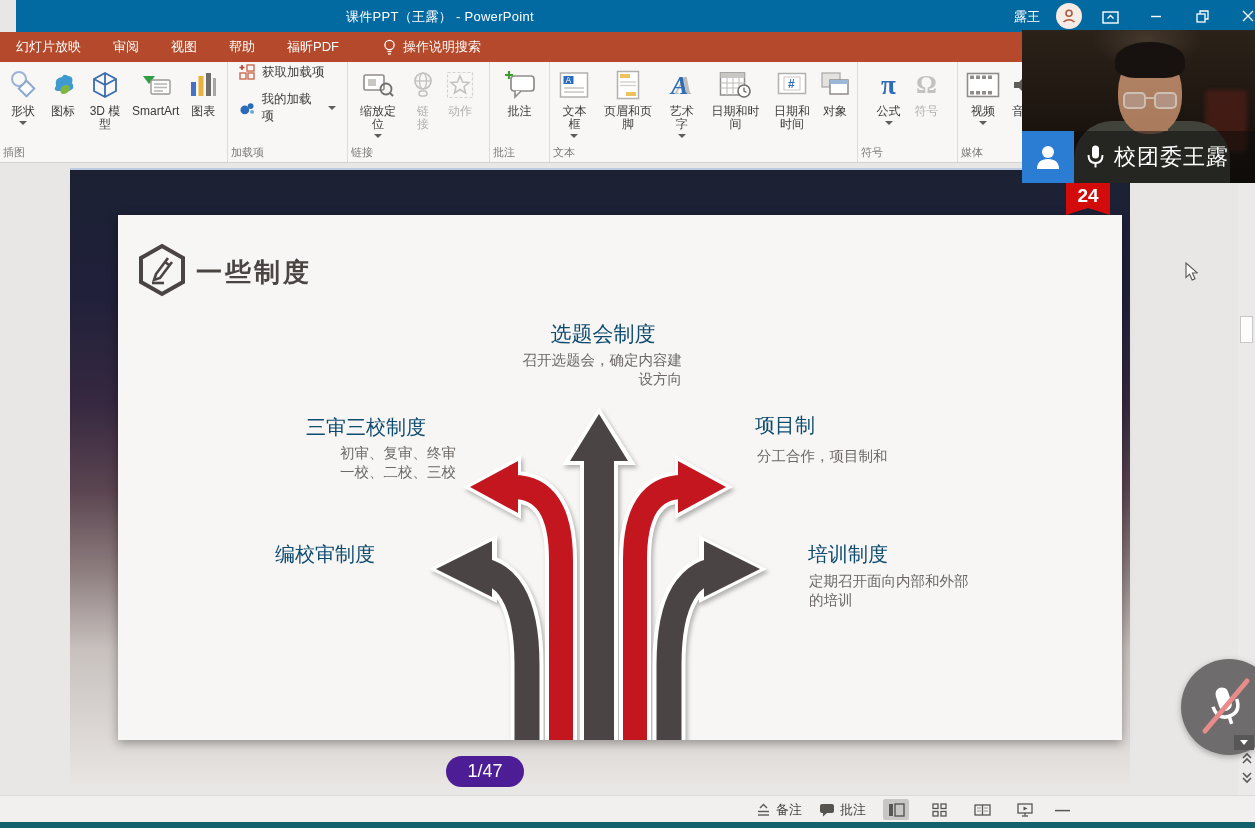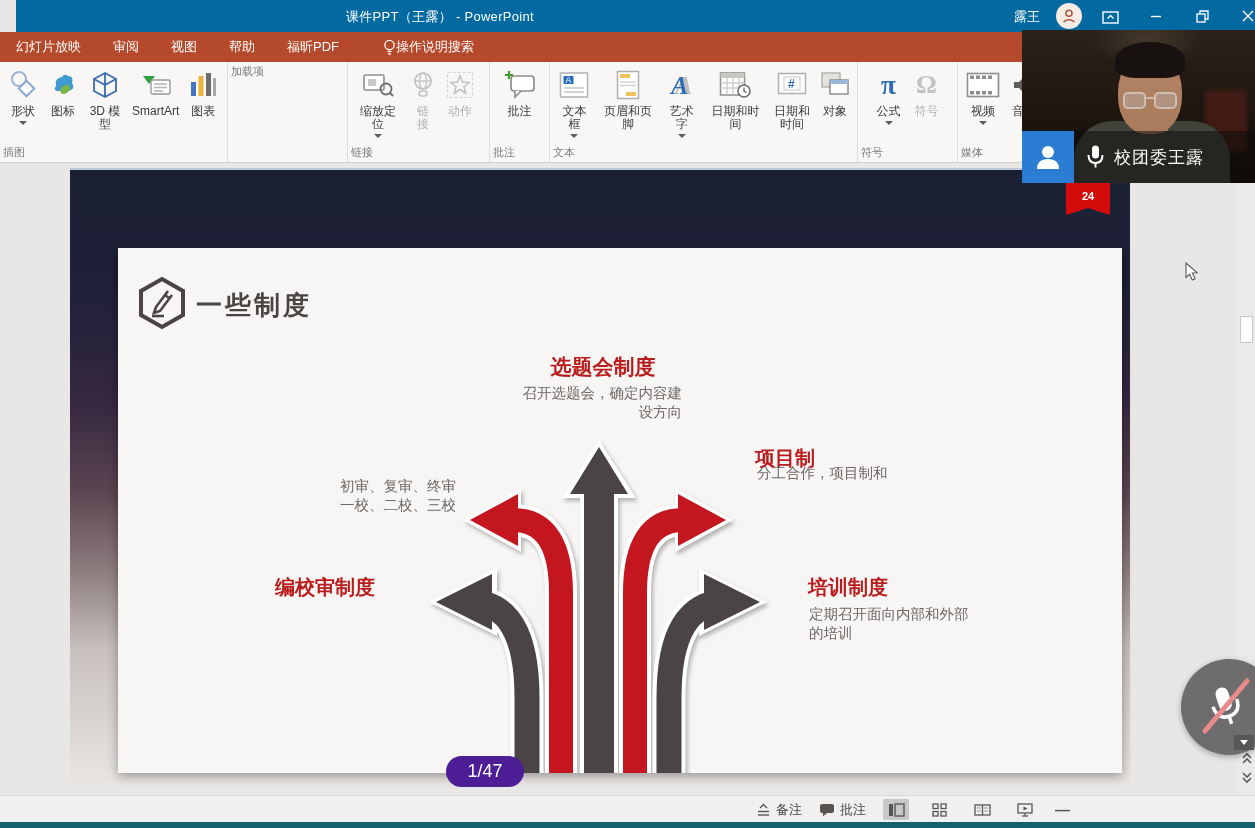--- a/index.html
+++ b/index.html
@@ -8,50 +8,50 @@
   
   .titlebar { position:absolute; left:16px; top:0; width:1255px; height:32px; background:#0369a1; color:#fff; z-index:30; }
   .titlebar .doc-title { position:absolute; left:330px; top:8px; font-size:13px; letter-spacing:.3px; }
   .titlebar .user-name { position:absolute; left:998px; top:8px; font-size:13px; }
   .tb-avatar { position:absolute; left:1040px; top:3px; width:26px; height:26px; border-radius:50%; background:#f6ebe5; display:flex; align-items:center; justify-content:center; }
   .tb-btn { position:absolute; top:0; width:46px; height:32px; display:flex; align-items:center; justify-content:center; }
 
   
   .menubar { position:absolute; left:0; top:32px; width:1030px; height:30px; background:#b5492b; color:#fff; display:flex; align-items:center; z-index:29; }
   .menu-item { font-size:13px; padding:0 16px; height:30px; display:flex; align-items:center; }
-  .menu-search { display:flex; align-items:center; font-size:13px; padding-left:28px; }
+  .menu-search { display:flex; align-items:center; gap:7px; font-size:13px; padding-left:28px; }
 
   
   .ribbon { position:absolute; left:0; top:62px; width:1255px; height:101px; background:#f8f7f6; border-bottom:1px solid #d4d2cf; display:flex; align-items:stretch; z-index:5; }
   .rgroup { display:flex; flex-direction:column; border-right:1px solid #dedcd9; padding:2px 3px 0 3px; }
   .rbuttons { display:flex; align-items:flex-start; flex:1; }
   .rglabel { text-align:left; font-size:11px; color:#7c7975; height:17px; line-height:15px; }
   .rbtn { display:flex; flex-direction:column; align-items:center; padding:3px 5px 0 5px; min-width:38px; }
   .rbtn .ricon { height:36px; display:flex; align-items:center; justify-content:center; }
   .rbtn .rlabel { font-size:12px; color:#3c3b39; text-align:center; line-height:13px; margin-top:2px; }
   .rbtn.disabled .rlabel { color:#b3b1ae; }
   .caret { width:0; height:0; border-left:4px solid transparent; border-right:4px solid transparent; border-top:4px solid #5f5d5a; margin-top:3px; }
   .rmenu-col { display:flex; flex-direction:column; justify-content:center; gap:10px; padding:0 8px; }
   .rmenu-btn { display:flex; align-items:center; gap:6px; font-size:12.5px; color:#3c3b39; }
 
   
   .workspace { position:absolute; left:0; top:163px; width:1255px; height:632px; background:#e9e7e6; z-index:1; }
   .slide-bg { position:absolute; left:70px; top:5px; width:1060px; height:617px;
     background:linear-gradient(180deg,#1b2133 0%,#20203a 20%,#362840 38%,#5a4450 52%,#8d7d7e 65%,#c8c1be 78%,#e8e5e3 100%);
     border-top:2px solid rgba(150,180,220,.55); }
-  .slide-card { position:absolute; left:118px; top:52px; width:1004px; height:525px; background:#f7f6f5; box-shadow:0 3px 10px rgba(0,0,0,.35); overflow:hidden;margin-top:33px; }
+  .slide-card { position:absolute; left:118px; top:52px; width:1004px; height:525px; background:#f7f6f5; box-shadow:0 3px 10px rgba(0,0,0,.35); overflow:hidden; }
 
   .slide-title { position:absolute; left:78px; top:40px; font-size:26px; font-weight:bold; color:#4a4443; letter-spacing:3px; }
   .hexicon { position:absolute; left:16px; top:27px; }
 
-  .blk-title { position:absolute; font-weight:bold; color:#b91c1c; }
+  .blk-title { position:absolute; font-weight:normal; color:#0c4a6e; }
   .blk-desc { position:absolute; color:#6d6865; font-size:14.5px; line-height:19px;font-family:Liberation Serif, serif; }
 
   .page-pill { position:absolute; left:446px; top:593px; width:78px; height:31px; border-radius:16px; background:#4c1d95; color:#fff; font-size:18px; display:flex; align-items:center; justify-content:center; }
-  .badge24 { position:absolute; left:1066px; top:20px; width:44px; height:32px; background:#d40b0b; color:#fff; font-weight:bold; font-size:11px; text-align:center; line-height:26px;
+  .badge24 { position:absolute; left:1066px; top:20px; width:44px; height:32px; background:#d40b0b; color:#fff; font-weight:bold; font-size:19px; text-align:center; line-height:26px;
     clip-path:polygon(0 0,100% 0,100% 100%,50% 78%,0 100%); }
 
   .scroll-track { position:absolute; left:1238px; top:0; width:17px; height:632px; background:#eceae9; }
   .scroll-thumb { position:absolute; left:1240px; top:153px; width:13px; height:27px; background:#fdfdfd; border:1px solid #c9c7c5; }
   .scroll-chevron { position:absolute; left:1240px; width:14px; height:14px; color:#5a5958; }
   .float-widget { position:absolute; left:1181px; top:496px; width:96px; height:96px; border-radius:50%; background:#6e6c6d; box-shadow:0 2px 6px rgba(0,0,0,.3); }
   .widget-collapse { position:absolute; left:1234px; top:572px; width:20px; height:15px; background:#575757; display:flex; align-items:center; justify-content:center; }
   .widget-collapse i { width:0; height:0; border-left:4px solid transparent; border-right:4px solid transparent; border-top:5px solid #fff; }
 
   .cursor { position:absolute; left:1185px; top:99px; }
@@ -60,21 +60,21 @@
   .webcam { position:absolute; left:1022px; top:30px; width:233px; height:153px; overflow:hidden; z-index:40; background:linear-gradient(180deg,#2b221a 0%,#1c140e 60%,#120d08 100%); }
   .cam-glow { position:absolute; left:70px; top:-20px; width:110px; height:60px; border-radius:50%; background:radial-gradient(ellipse at center,rgba(120,100,80,.35),transparent 70%); }
   .cam-art { position:absolute; right:8px; top:60px; width:42px; height:62px; background:#4a1d16; border-radius:4px; filter:blur(2px); opacity:.8; }
   .torso { position:absolute; left:52px; bottom:-12px; width:156px; height:74px; background:#41423a; border-radius:38px 38px 0 0; }
   .neck { position:absolute; left:112px; bottom:52px; width:34px; height:22px; background:#9e7356; }
   .head { position:absolute; left:96px; top:20px; width:64px; height:84px; background:linear-gradient(180deg,#8c6a50 0%,#b08063 35%,#a97a5c 100%); border-radius:50% 50% 44% 44%; }
   .hair { position:absolute; left:93px; top:12px; width:70px; height:36px; background:#17120f; border-radius:50% 50% 30% 30%; }
   .glasses { position:absolute; left:101px; top:62px; width:56px; height:18px; }
   .lens { position:absolute; width:23px; height:17px; border:2px solid rgba(215,205,195,.75); border-radius:5px; background:rgba(190,200,215,.28); }
   .cam-bar { position:absolute; left:52px; right:0; bottom:0; height:52px; background:rgba(12,12,12,.52); display:flex; align-items:center; gap:9px; padding-left:12px; }
-  .cam-name { color:#fff; font-size:17px; letter-spacing:1px; }
+  .cam-name { color:#fff; font-size:22px; letter-spacing:1px; }
   .cam-avatar { position:absolute; left:0; bottom:0; width:52px; height:52px; background:#2b7cd3; display:flex; align-items:center; justify-content:center; }
 
   
   .statusbar { position:absolute; left:0; top:795px; width:1255px; height:27px; background:#f1f0ef; border-top:1px solid #dcdbda; z-index:20; }
   .teal-line { position:absolute; left:0; top:822px; width:1255px; height:6px; background:#14606d; z-index:19; }
   .sb-tools { position:absolute; left:756px; top:0; height:27px; display:flex; align-items:center; gap:17px; }
   .sb-item { display:flex; align-items:center; gap:5px; font-size:13px; color:#444342; }
   .viewbtn { width:26px; height:21px; display:flex; align-items:center; justify-content:center; border-radius:2px; }
   .viewbtn.active { background:#c9c7c5; }
 </style>
@@ -182,20 +182,42 @@
               <rect x="24" y="8" width="3" height="18" fill="#a6a6a6"></rect>
             </svg>
         </span>
         <span class="rlabel">图表</span>
       </div>
     </div>
     <div class="rglabel">插图</div>
   </div>
 
   <div class="rgroup" style="width:120px">
+    <div class="rbuttons">
+      <div class="rmenu-col">
+        <div class="rmenu-btn">
+          <svg width="17" height="17" viewBox="0 0 17 17">
+              <path d="M2 1 V6 M-0.5 3.5 H4.5" transform="translate(1,0)" stroke="#b8412e" stroke-width="1.6"></path>
+              <rect x="8" y="1" width="7" height="6" fill="none" stroke="#c86a50" stroke-width="1.4"></rect>
+              <rect x="1" y="9" width="6" height="6" fill="none" stroke="#c86a50" stroke-width="1.4"></rect>
+              <rect x="9" y="9" width="6" height="6" fill="none" stroke="#c86a50" stroke-width="1.4"></rect>
+            </svg>
+          <span>获取加载项</span>
+        </div>
+        <div class="rmenu-btn">
+          <svg width="17" height="15" viewBox="0 0 17 15">
+              <circle cx="6" cy="9" r="4.5" fill="#2b6cb8"></circle>
+              <circle cx="12" cy="5" r="3" fill="#2b6cb8"></circle>
+              <circle cx="13.5" cy="11" r="2" fill="#6fa3d8"></circle>
+            </svg>
+          <span>我的加载项</span>
+          <span class="caret" style="margin-top:0"></span>
+        </div>
+      </div>
+    </div>
     <div class="rglabel">加载项</div>
   </div>
 
   <div class="rgroup" style="width:142px">
     <div class="rbuttons">
       <div class="rbtn" style="min-width:50px">
         <span class="ricon">
           <svg width="32" height="28" viewBox="0 0 32 28">
               <rect x="2" y="4" width="20" height="15" rx="1.5" fill="#fff" stroke="#8f8d8a" stroke-width="1.6"></rect>
               <rect x="6" y="8" width="8" height="7" fill="#c9c7c4"></rect>
@@ -390,27 +412,28 @@
         </svg>
     </span>
     <div class="slide-title">一些制度</div>
 
     <div class="blk-title" style="left:385px;top:105px;width:200px;text-align:center;font-size:21px">选题会制度</div>
     <div class="blk-desc" style="left:398px;top:136px;width:166px;text-align:right">
       <div>召开选题会，确定内容建</div>
       <div>设方向</div>
     </div>
 
+    <div class="blk-title" style="left:148px;top:199px;width:200px;text-align:center;font-size:20px">三审三校制度</div>
     <div class="blk-desc" style="left:158px;top:229px;width:180px;text-align:right">
       <div>初审、复审、终审</div>
       <div>一校、二校、三校</div>
     </div>
 
     <div class="blk-title" style="left:637px;top:197px;font-size:20px">项目制</div>
-    <div class="blk-desc" style="left:639px;top:216px;width:200px">
+    <div class="blk-desc" style="left:639px;top:232px;width:200px">
       <div>分工合作，项目制和</div>
     </div>
 
     <div class="blk-title" style="left:107px;top:326px;width:200px;text-align:center;font-size:20px">编校审制度</div>
 
     <div class="blk-title" style="left:690px;top:326px;font-size:20px">培训制度</div>
     <div class="blk-desc" style="left:691px;top:357px;width:190px">
       <div>定期召开面向内部和外部</div>
       <div>的培训</div>
     </div>

